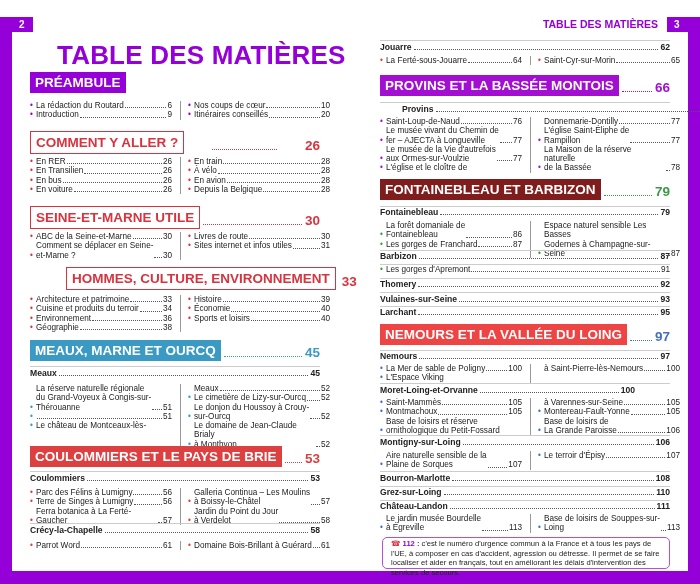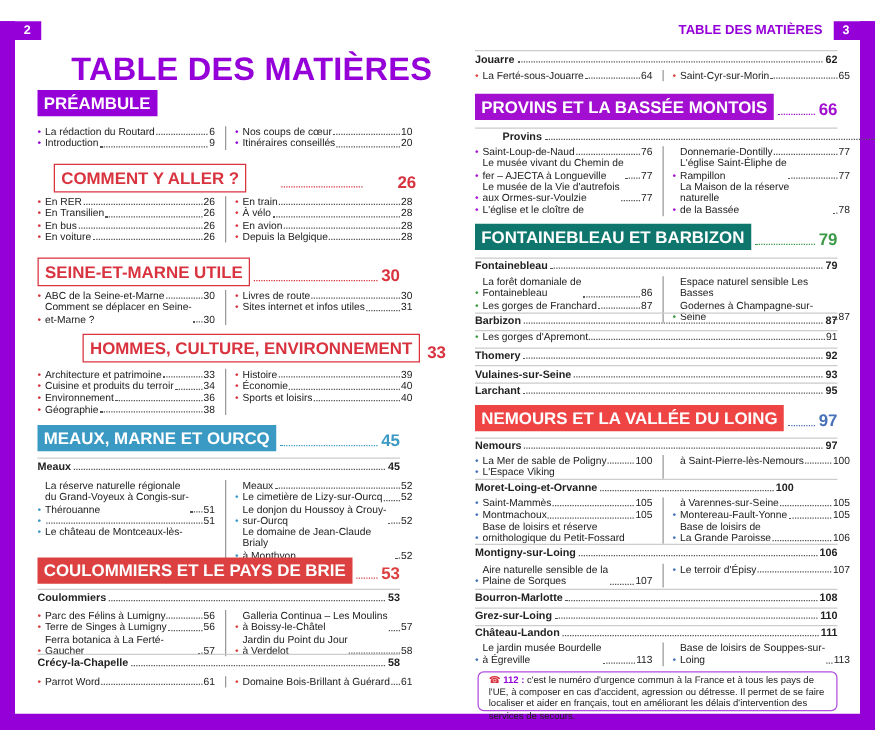--- a/index.html
+++ b/index.html
@@ -79,21 +79,21 @@
           <span class="pg">10</span>
         </div>
         <div class="item">
           <span class="bul" style="color: rgb(149, 0, 216);">•</span>
           <span class="txt">Itinéraires conseillés</span>
           <span class="ldr"></span>
           <span class="pg">20</span>
         </div>
       </div>
     </div>
-    <div class="sec-head" style="left: 43px; top: 131px; width: 290px; gap: 25px;">
+    <div class="sec-head" style="left: 30px; top: 131px; width: 290px; gap: 25px;">
       <span class="sec-label outline">COMMENT Y ALLER ?</span>
       <span class="sec-leader" style="border-color: rgb(216, 51, 63);"></span>
       <span class="sec-page" style="color: rgb(216, 51, 63);">26</span>
     </div>
     <div class="cols" style="left: 30px; top: 157px;">
       <div class="col l">
         <div class="item">
           <span class="bul" style="color: rgb(216, 51, 63);">•</span>
           <span class="txt">En RER</span>
           <span class="ldr"></span>
@@ -446,21 +446,21 @@
         <div class="item">
           <span class="bul" style="color: rgb(163, 15, 208);">•</span>
           <span class="txt">La Maison de la réserve naturelle
 de la Bassée</span>
           <span class="ldr"></span>
           <span class="pg">78</span>
         </div>
       </div>
     </div>
     <div class="sec-head" style="left: 380px; top: 179px; width: 290px;">
-      <span class="sec-label filled" style="background: #0f766e;">FONTAINEBLEAU ET BARBIZON</span>
+      <span class="sec-label filled" style="background: #7f1d1d;">FONTAINEBLEAU ET BARBIZON</span>
       <span class="sec-leader" style="border-color: rgb(60, 154, 70);"></span>
       <span class="sec-page" style="color: rgb(60, 154, 70);">79</span>
     </div>
     <div class="hr" style="left: 380px; top: 206px; width: 290px;"></div>
     <div class="town" style="left: 380px; top: 207px; width: 290px;">
       <span>Fontainebleau</span>
       <span class="ldr"></span>
       <span>79</span>
     </div>
     <div class="cols" style="left: 380px; top: 221px;">

